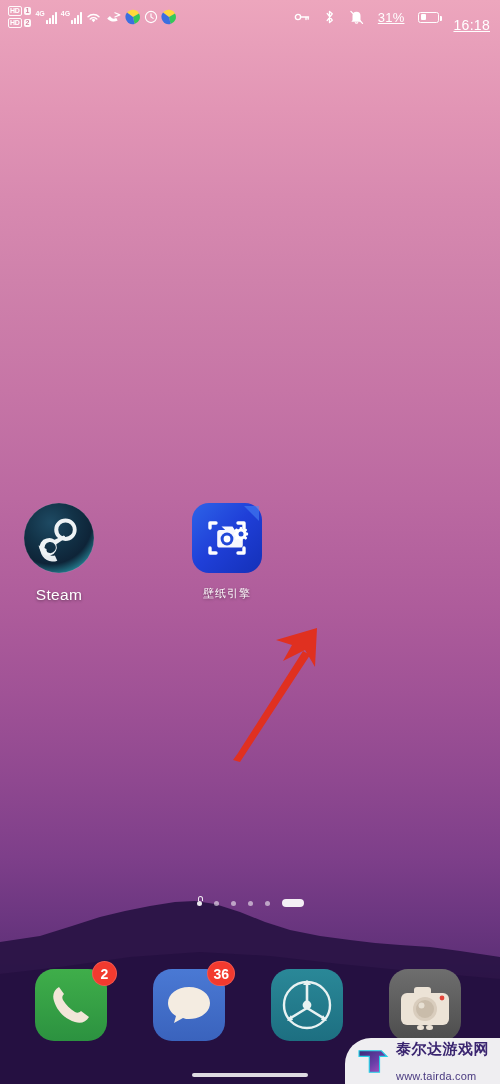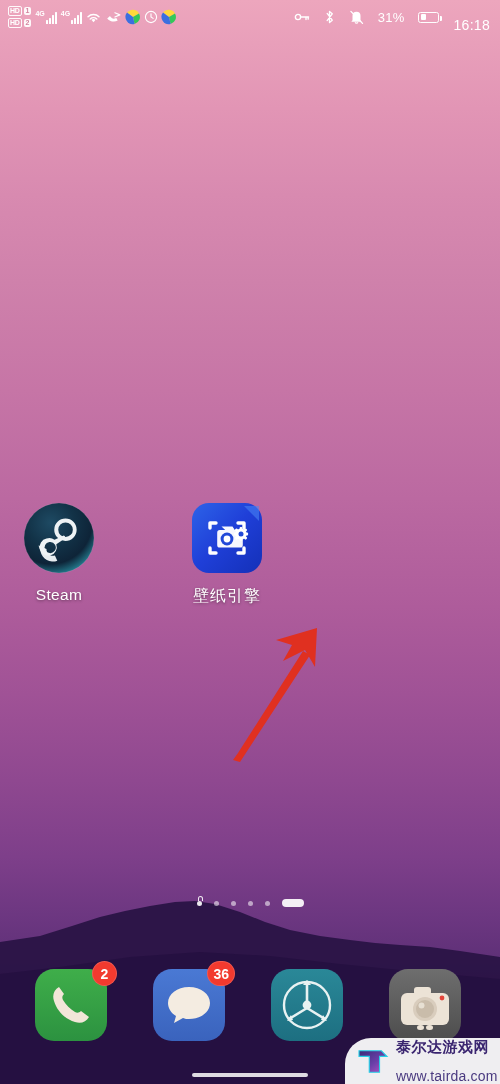--- a/index.html
+++ b/index.html
@@ -36,21 +36,21 @@
     position:absolute; left:0; bottom:0; width:500px; height:260px;
   }
 
   
   #statusbar {
     position:absolute; top:0; left:0; width:500px; height:34px;
     z-index:10; display:flex; align-items:center;
     padding:0 10px 0 8px; color:#fff;
   }
   .sb-left { display:flex; align-items:center; gap:3px; }
-  .sb-right { margin-left:auto; display:flex; align-items:center; gap:14px; }
+  .sb-right { margin-left:auto; display:flex; align-items:center; gap:14px;text-decoration:underline; }
   .simstack { display:flex; flex-direction:column; gap:2px; }
   .simrow { display:flex; align-items:center; gap:2px; }
   .hd-box {
     font-size:7px; font-weight:bold; line-height:8px;
     border:1px solid rgba(255,255,255,.92); border-radius:2px;
     padding:0 1px; letter-spacing:-0.3px; color:#fff;
   }
   .sim-num {
     font-size:7px; font-weight:bold; line-height:8px;
     background:rgba(255,255,255,.92); color:#d4849f;
@@ -80,21 +80,21 @@
   #appgrid {
     position:absolute; top:503px; left:0; width:500px;
     z-index:8; display:flex; gap:50px;
   }
   .app { width:118px; display:flex; flex-direction:column; align-items:center; }
   .app-icon { width:70px; height:70px; position:relative; }
   .app-label {
     margin-top:13px; color:#fff; font-size:15.5px; letter-spacing:.3px;
     text-shadow:0 1px 3px rgba(0,0,0,.45); white-space:nowrap;
   }
-  .app-label.cjk { font-size:16px; letter-spacing:1px; }
+  .app-label.cjk { font-size:11px; letter-spacing:1px; }
 
   
   #arrow { position:absolute; left:0; top:0; z-index:9; pointer-events:none; }
 
   
   #pagedots {
     position:absolute; top:899px; left:0; width:500px; z-index:8;
     display:flex; justify-content:center; align-items:center; gap:12px;
   }
   .dot { width:5px; height:5px; border-radius:50%; background:rgba(255,255,255,.55); }
@@ -133,21 +133,21 @@
   #watermark {
     position:absolute; right:0; bottom:0; width:155px; height:46px;
     z-index:12; display:flex; align-items:center;
     background:rgba(255,255,255,.93);
     border-top-left-radius:26px; padding-left:12px; gap:7px;
   }
   .wm-txt { display:flex; flex-direction:column; line-height:1; }
   .wm-name {
     font-size:15px; font-weight:bold; color:#3a2570; letter-spacing:.5px;
   }
-  .wm-url { font-size:14px; color:#4a3a80; margin-top:15px; letter-spacing:.2px; }
+  .wm-url { font-size:11px; color:#4a3a80; margin-top:15px; letter-spacing:.2px; }
 </style>
 </head>
 <body>
 
 <div id="wallpaper">
   <div class="sky"></div>
   <svg class="mountain" viewBox="0 0 500 260" preserveAspectRatio="none">
     <path d="M0 118 L40 112 L72 102 L100 93 L125 87 L150 82 L175 78 L195 77
              L215 80 L240 88 L265 98 L290 106 L320 112 L350 116 L375 119
              L400 121 L430 123 L460 127 L500 133 L500 260 L0 260 Z" fill="#2b1446" opacity="0.96"></path>

